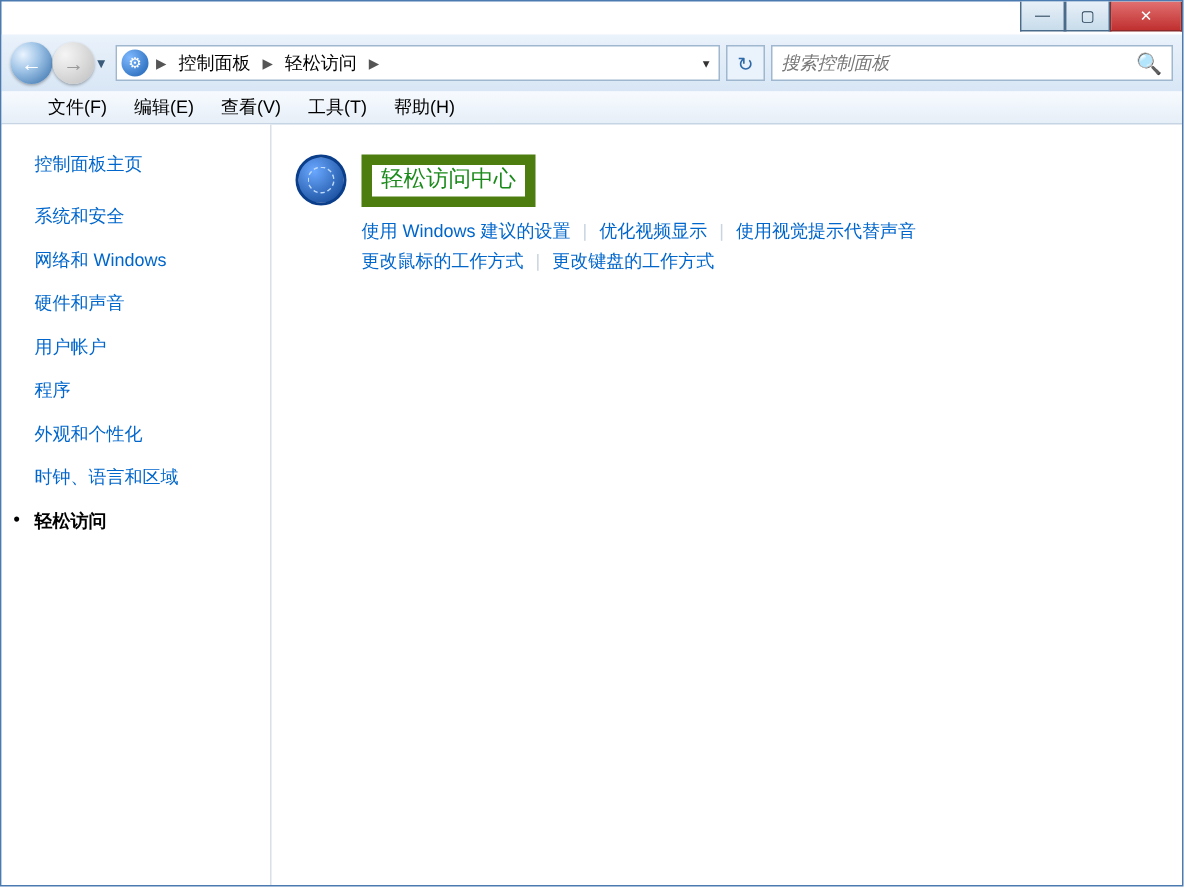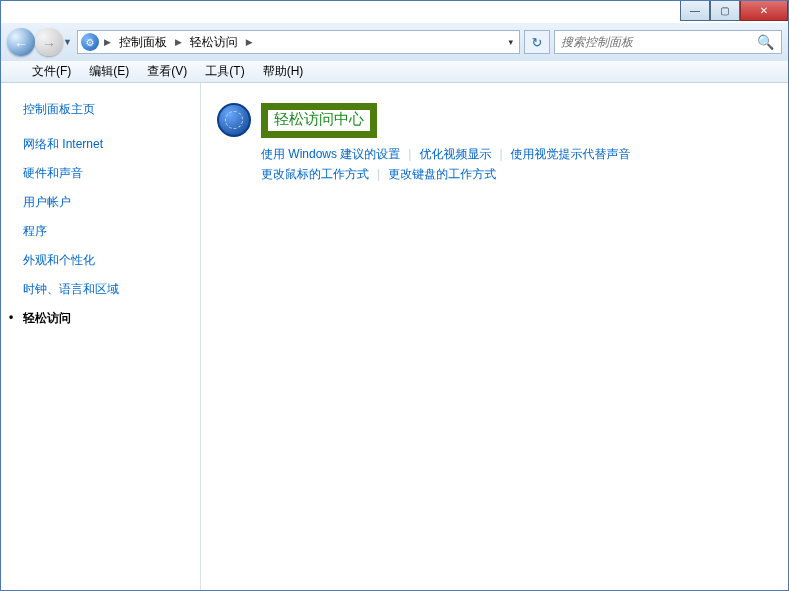--- a/index.html
+++ b/index.html
@@ -17,31 +17,31 @@
 .navcircle { position:absolute; top:1px; width:28px; height:28px; border-radius:50%; background:radial-gradient(circle at 30% 30%,#eaf4ff 0%,#9ec3e6 40%,#2f6aa8 100%); box-shadow:0 1px 2px rgba(0,0,0,.3); display:flex;align-items:center;justify-content:center;color:#fff;font-size:14px;}
 .navcircle.back{ left:0; }
 .navcircle.fwd{ left:28px; background:radial-gradient(circle at 30% 30%,#f5f5f5 0%,#e0e0e0 40%,#bdbdbd 100%); color:#999;}
 .navdrop{ position:absolute; left:56px; top:10px; font-size:9px; color:#3a5a7a; cursor:pointer;}
 .addrbar { flex:1; height:24px; background:#fff; border:1px solid #9fb7cf; display:flex; align-items:center; margin:0 4px;}
 .addricon{ width:18px; height:18px; margin:0 3px; border-radius:50%; background:radial-gradient(circle at 30% 30%,#7fb9ff,#1a5fb0); display:flex;align-items:center;justify-content:center;color:#fff;font-size:10px;}
 .crumb{ padding:0 6px; color:#000; cursor:pointer;}
 .crumb-sep{ color:#555; font-size:9px; padding:0 2px;}
 .addrbar .arrow{ margin-left:auto; padding:0 6px; color:#333; font-size:9px;}
 .refresh{ width:26px; height:24px; border:1px solid #9fb7cf; background:#eaf2fb; display:flex;align-items:center;justify-content:center;color:#2f6aa8; cursor:pointer; font-size:13px;}
-.search{ width:228px; height:24px; border:1px solid #9fb7cf; background:#fff; display:flex; align-items:center; margin-left:4px; padding:0 6px;}
+.search{ width:268px; height:24px; border:1px solid #9fb7cf; background:#fff; display:flex; align-items:center; margin-left:4px; padding:0 6px;}
 .search input{ flex:1; border:none; outline:none; font-style:italic; color:#888; font-size:12px;}
 .search .sicon{ color:#3070c0; font-size:14px;}
 
 
 .menubar{ position:absolute; top:60px; left:0; right:0; height:22px; background:linear-gradient(#f7fbff,#e6eef7); border-bottom:1px solid #c6d4e3; display:flex; align-items:center; padding-left:22px;}
 .menubar span{ padding:0 9px; cursor:pointer;}
 
 
 .bodywrap{ position:absolute; top:82px; bottom:0; left:0; right:0; display:flex;}
-.sidebar{ width:200px; background:#fff; border-right:1px solid #d8e0e8; padding:18px 0 0 22px;}
+.sidebar{ width:180px; background:#fff; border-right:1px solid #d8e0e8; padding:18px 0 0 22px;}
 .sidebar .home{ color:#0066cc; margin-bottom:18px; cursor:pointer;}
 .sidebar .item{ color:#0066cc; margin-bottom:12px; cursor:pointer;}
 .sidebar .item.active{ color:#000; font-weight:bold; position:relative;}
 .sidebar .item.active::before{ content:"•"; position:absolute; left:-14px; color:#000;}
 
 .main{ flex:1; padding:20px 16px;}
 .mainhdr{ display:flex; align-items:flex-start;}
 .bigicon{ width:34px; height:34px; border-radius:50%; background:radial-gradient(circle at 35% 30%,#6aa8ff,#0a3e8a); border:2px solid #0a3e8a; margin-right:10px; position:relative;}
 .bigicon::after{ content:""; position:absolute; inset:6px; border-radius:50%; border:1px dashed #bfdcff;}
 .titlebox{ display:inline-block; border:7px solid #4d7c0f; padding:0 6px 2px;}
@@ -86,21 +86,22 @@
   <span>编辑(E)</span>
   <span>查看(V)</span>
   <span>工具(T)</span>
   <span>帮助(H)</span>
 </div>
 
 <div class="bodywrap">
   <div class="sidebar">
     <div class="home">控制面板主页</div>
     <div id="sidebar-items">
-        <div class="item">网络和 Internet</div>
+        <div class="item">系统和安全</div>
+        <div class="item">网络和 Windows</div>
         <div class="item">硬件和声音</div>
         <div class="item">用户帐户</div>
         <div class="item">程序</div>
         <div class="item">外观和个性化</div>
         <div class="item">时钟、语言和区域</div>
         <div class="item active">轻松访问</div>
       </div>
   </div>
   <div class="main">
     <div class="mainhdr">

